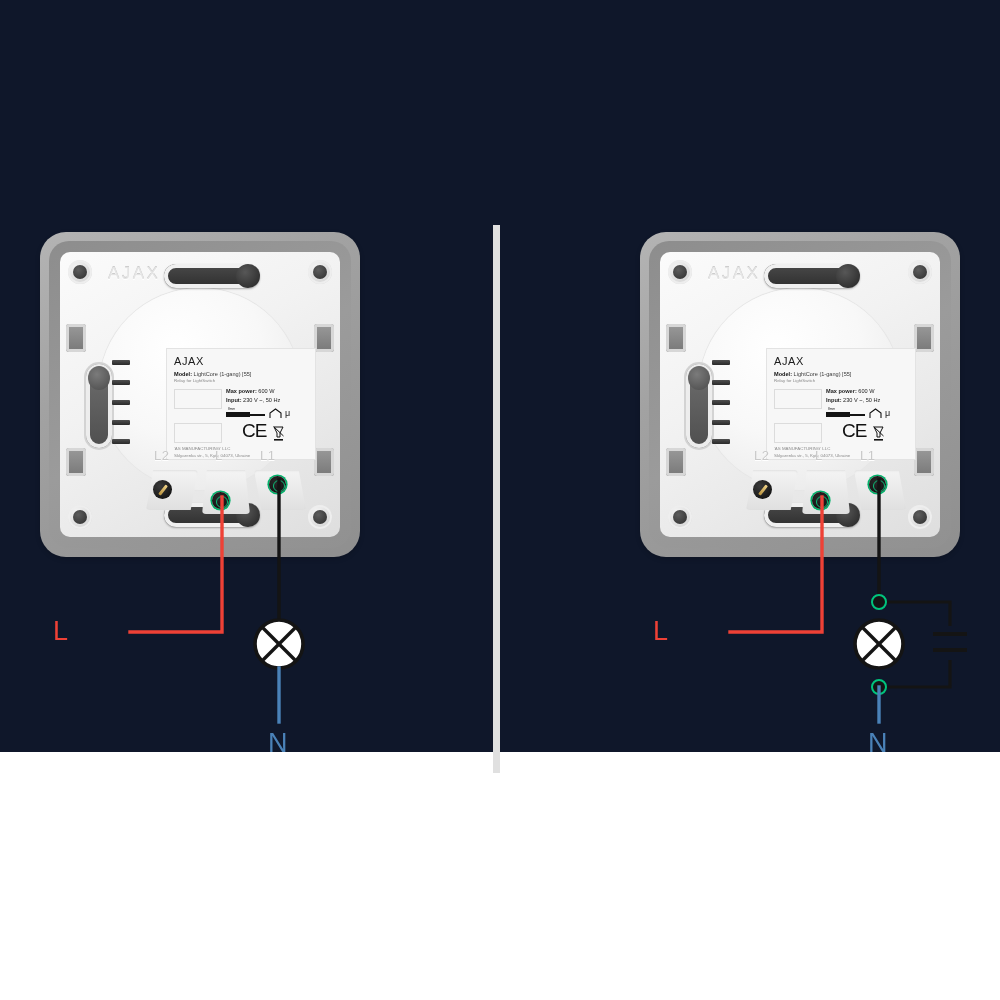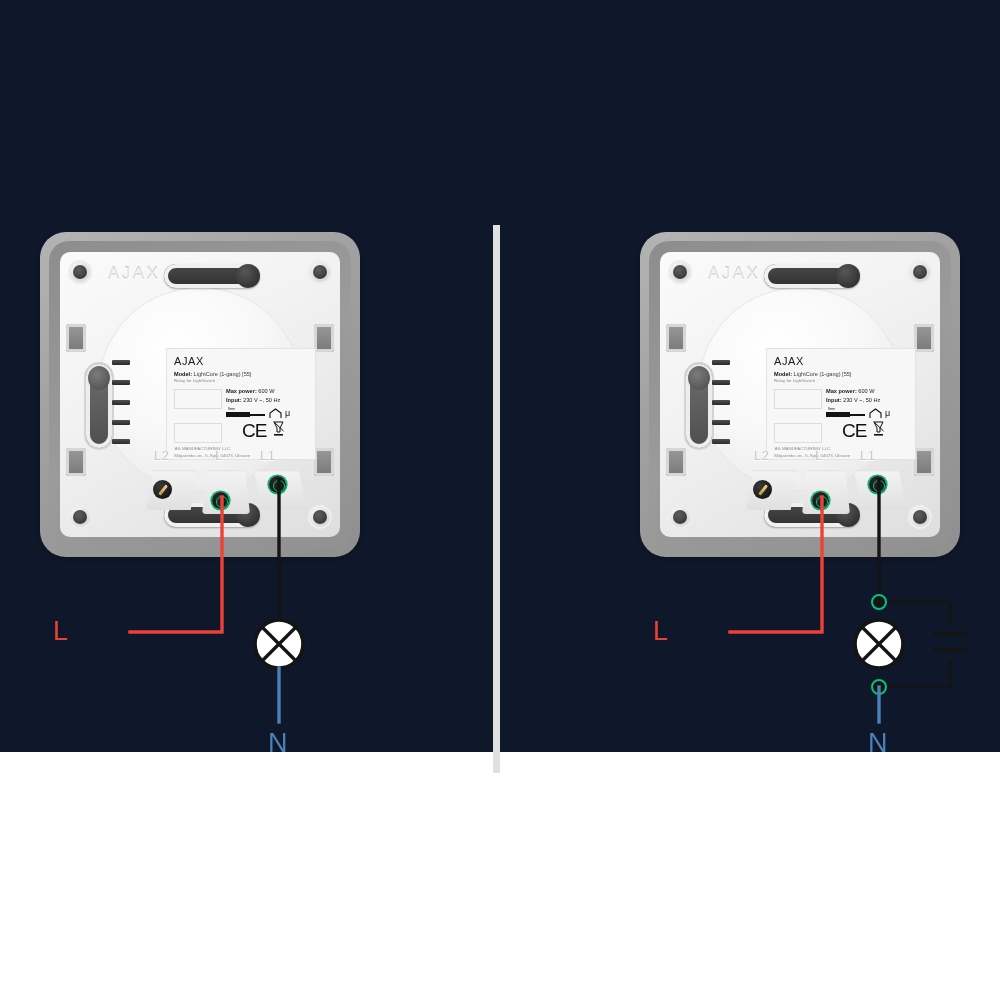--- a/index.html
+++ b/index.html
@@ -175,21 +175,21 @@
   .sticker-right-col { flex: 1; }
   .ratings { font-size: 5.6px; line-height: 1.6; color: #1d1d1d; }
   .ratings b { font-weight: 700; }
   .sym-row { display:flex; align-items:center; gap: 3px; margin-top: 3px; }
   .wire-strip { position:relative; width: 40px; height: 10px; }
   .wire-strip .len { position:absolute; left: 2px; top: -1px; font-size: 3.2px; color:#222; }
   .wire-strip .bar { position:absolute; left: 0; top: 4px; width: 24px; height: 5px; background:#141414; }
   .wire-strip .tail{ position:absolute; left: 24px; top: 5.6px; width: 15px; height: 1.6px; background:#141414; }
   .house-sym { font-size: 11px; line-height: 1; color: #111; }
   .mu-sym { font-size: 9px; color:#111; }
-  .ce-row { display:flex; align-items:flex-start; gap: 6px; margin-top: 1px; padding-left: 16px; }
+  .ce-row { display:flex; align-items:flex-end; gap: 6px; margin-top: 1px; padding-left: 16px; }
   .ce-mark { font-size: 19px; letter-spacing: -1px; color:#111; font-family:"Liberation Sans", sans-serif; }
   .weee { position:relative; width: 13px; height: 17px; }
   .sticker-foot { margin-top: 3px; }
 
   
   .term-label {
     position: absolute;
     font-size: 13px;
     color: #c9c9c9;
     text-shadow: 0 1px 0 #ffffff;

